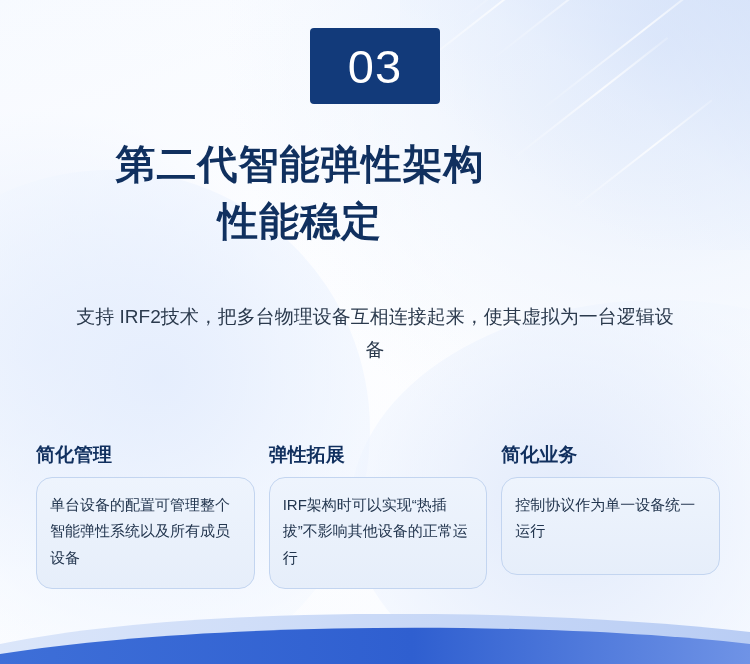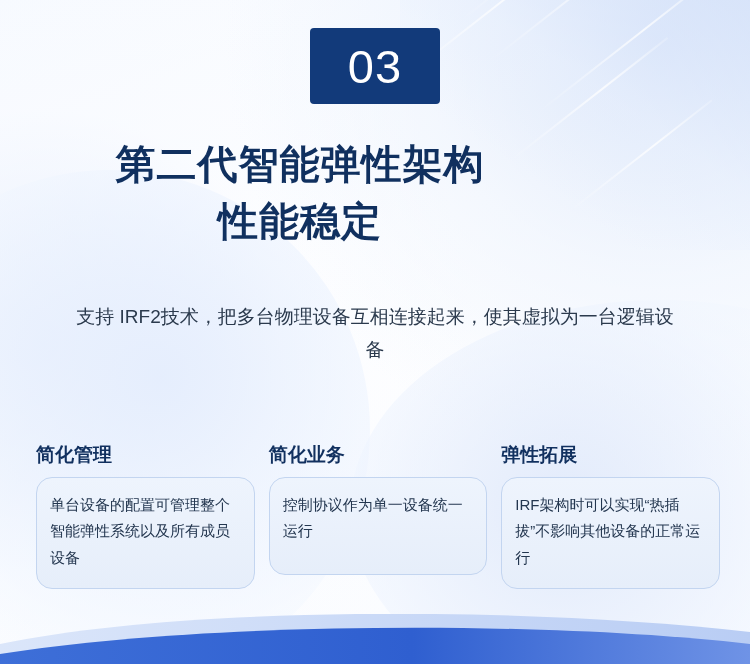--- a/index.html
+++ b/index.html
@@ -197,30 +197,30 @@
   <div class="cards">
 
     <div class="card">
       <div class="card-title">简化管理</div>
       <div class="card-box">
         <div class="card-text">单台设备的配置可管理整个智能弹性系统以及所有成员设备</div>
       </div>
     </div>
 
     <div class="card">
+      <div class="card-title">弹性拓展</div>
+      <div class="card-box">
+        <div class="card-text">IRF架构时可以实现“热插拔”不影响其他设备的正常运行</div>
+      </div>
+    </div>
+
+    <div class="card">
       <div class="card-title">简化业务</div>
       <div class="card-box">
         <div class="card-text">控制协议作为单一设备统一运行</div>
-      </div>
-    </div>
-
-    <div class="card">
-      <div class="card-title">弹性拓展</div>
-      <div class="card-box">
-        <div class="card-text">IRF架构时可以实现“热插拔”不影响其他设备的正常运行</div>
       </div>
     </div>
 
   </div>
 
   <div class="bottom-band">
     <svg width="750" height="50" viewBox="0 0 750 50" xmlns="http://www.w3.org/2000/svg">
       <defs>
         <linearGradient id="bandgrad" x1="0" y1="0" x2="1" y2="0">
           <stop offset="0%" stop-color="#3e6fd8"></stop>

